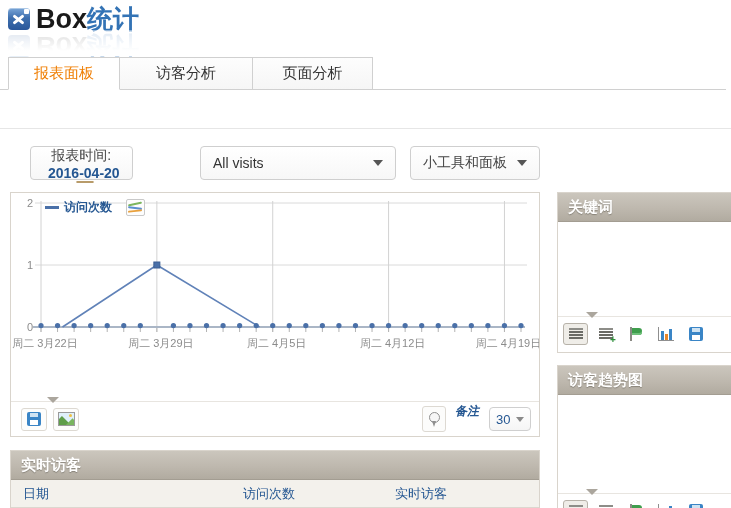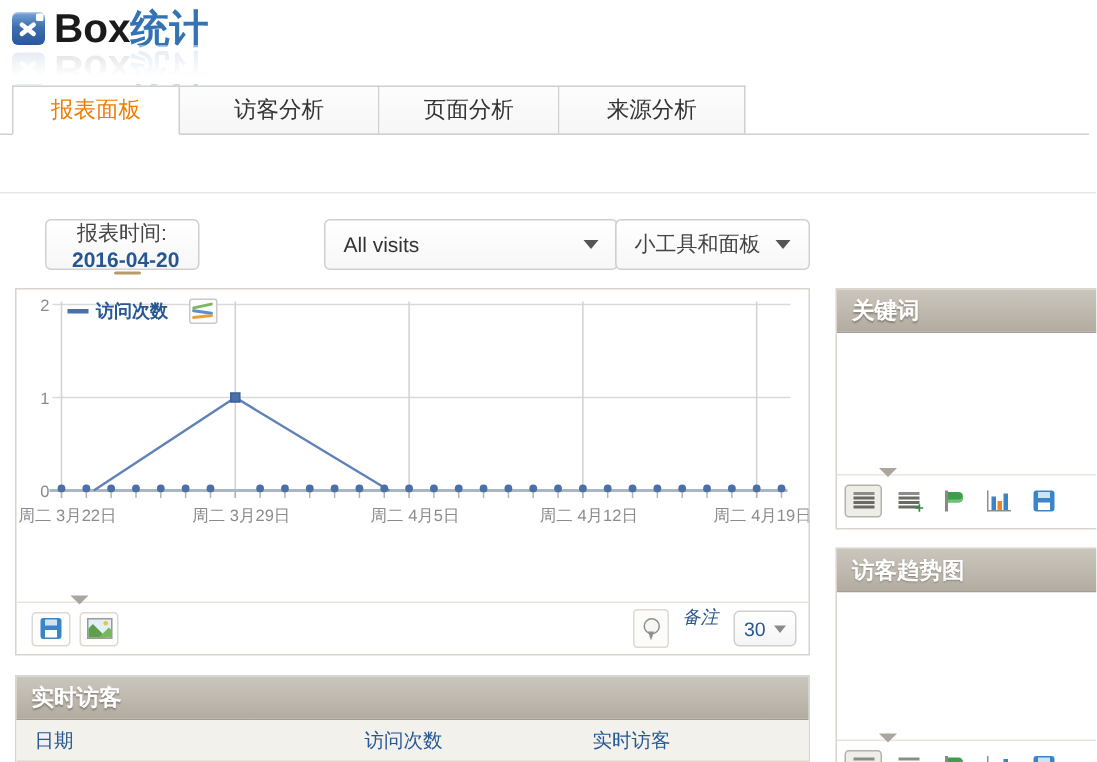--- a/index.html
+++ b/index.html
@@ -35,21 +35,21 @@
   
   .tb-btn{position:absolute;top:146px;box-sizing:border-box;height:34px;display:flex;align-items:center;
     padding:0 12px;border:1px solid #cfcfcf;border-radius:4px;font-size:14px;color:#444;
     background:linear-gradient(180deg,#fff,#f7f7f7);cursor:pointer;}
   .date-btn{left:30px;flex-direction:column;}
   .date-val{color:#255792;font-weight:bold;margin-left:5px;}
   .cal-icon{width:16px;height:15px;margin-left:8px;position:relative;border:1px solid #b89b6a;border-radius:2px;
     background:linear-gradient(180deg,#fff 0%,#f3ede2 100%);overflow:hidden;}
   .cal-icon .band{position:absolute;left:0;top:0;width:100%;height:4px;background:#e89b3c;}
   .cal-icon .g{position:absolute;width:2px;height:2px;background:#a0a0a0;}
-  .seg-btn{left:216px;width:196px;justify-content:space-between;color:#333;}
+  .seg-btn{left:200px;width:196px;justify-content:space-between;color:#333;}
   .widget-btn{left:410px;}
   .caret{width:0;height:0;border-left:5px solid transparent;border-right:5px solid transparent;
     border-top:6px solid #555;margin-left:10px;}
 
   
   .panel{position:absolute;box-sizing:border-box;background:#fff;border:1px solid #d9d4cc;}
   .panel-h{height:29px;box-sizing:border-box;display:flex;align-items:center;padding:0 10px;
     background:linear-gradient(180deg,#cbc6bd 0%,#beb8ae 55%,#b1aba0 100%);
     border-bottom:1px solid #a39d92;color:#fff;font-size:15px;font-weight:bold;
     text-shadow:0 1px 1px rgba(90,85,75,.5);}
@@ -99,21 +99,21 @@
     border-radius:0 3px 3px 0;box-shadow:inset 0 -2px 0 #6fc07a;}
   .bars{width:15px;height:13px;position:relative;border-left:1px solid #8f8f8f;border-bottom:1px solid #8f8f8f;}
   .bars i{position:absolute;bottom:0;width:3px;display:block;}
   .bars .b1{left:2px;height:9px;background:#3a85c6;}
   .bars .b2{left:6px;height:6px;background:#e8872a;}
   .bars .b3{left:10px;height:11px;background:#3a85c6;}
 
   .foot-right{margin-left:auto;display:flex;align-items:center;margin-right:8px;}
   .annot-btn{box-sizing:border-box;width:24px;height:26px;border:1px solid #ddd9d2;border-radius:3px;
     background:#fcfcfb;display:flex;align-items:center;justify-content:center;cursor:pointer;}
-  .annot-label{font-size:12px;font-style:italic;color:#255792;margin:0 10px 16px 9px;cursor:pointer;}
+  .annot-label{font-size:12px;font-style:italic;color:#255792;margin:0 10px 16px 9px;cursor:pointer;font-weight:bold;}
   .limit-select{box-sizing:border-box;width:42px;height:24px;border:1px solid #cfcfcf;border-radius:4px;
     background:linear-gradient(180deg,#fff,#f5f5f5);display:flex;align-items:center;justify-content:space-between;
     padding:0 6px;cursor:pointer;}
   .limit-select span{font-size:13px;color:#255792;text-align:center;}
   .limit-select .caret{margin-left:0;border-top-color:#8a8a8a;border-left-width:4px;border-right-width:4px;border-top-width:5px;}
 
   
   #realtime-panel{left:10px;top:450px;width:530px;height:70px;}
   .rt-header-row{display:flex;height:27px;align-items:center;background:#f3f1ec;border-bottom:1px solid #dcd7cf;
     font-size:13px;color:#255792;}
@@ -158,23 +158,20 @@
   <div class="tabbar">
     <div class="tabs">
       <div class="tab active" style="width:112px">
           <span>报表面板</span>
         </div>
       <div class="tab" style="width:133px">
           <span>访客分析</span>
         </div>
       <div class="tab" style="width:120px">
           <span>页面分析</span>
-        </div>
-      <div class="tab" style="width:124px">
-          <span>来源分析</span>
         </div>
     </div>
   </div>
 
   <div class="divider2"></div>
 
   <div class="tb-btn date-btn">
     <span>报表时间:</span>
     <span class="date-val">2016-04-20</span>
     <span class="cal-icon">

